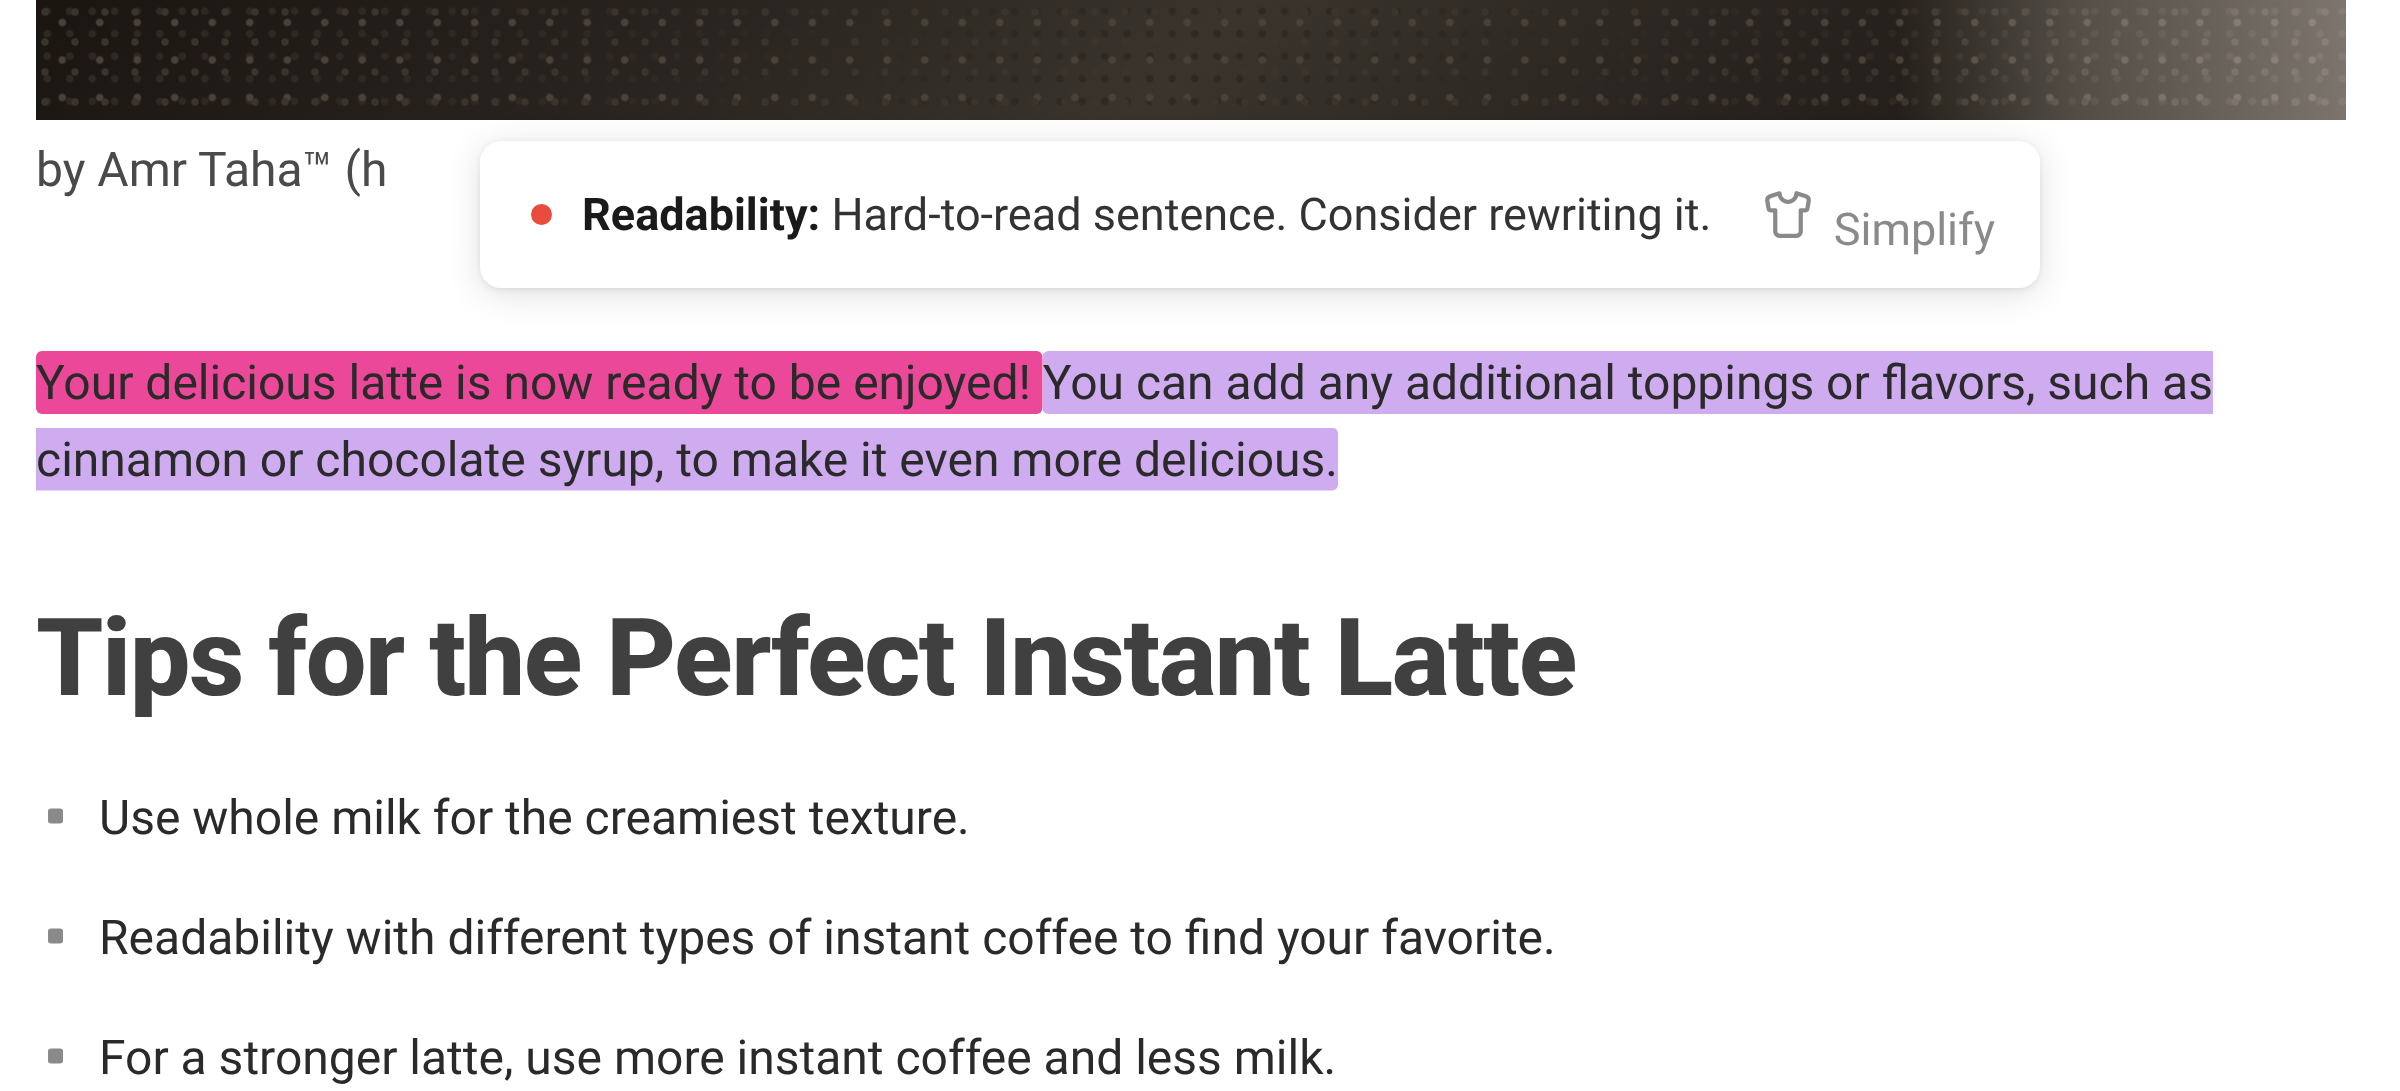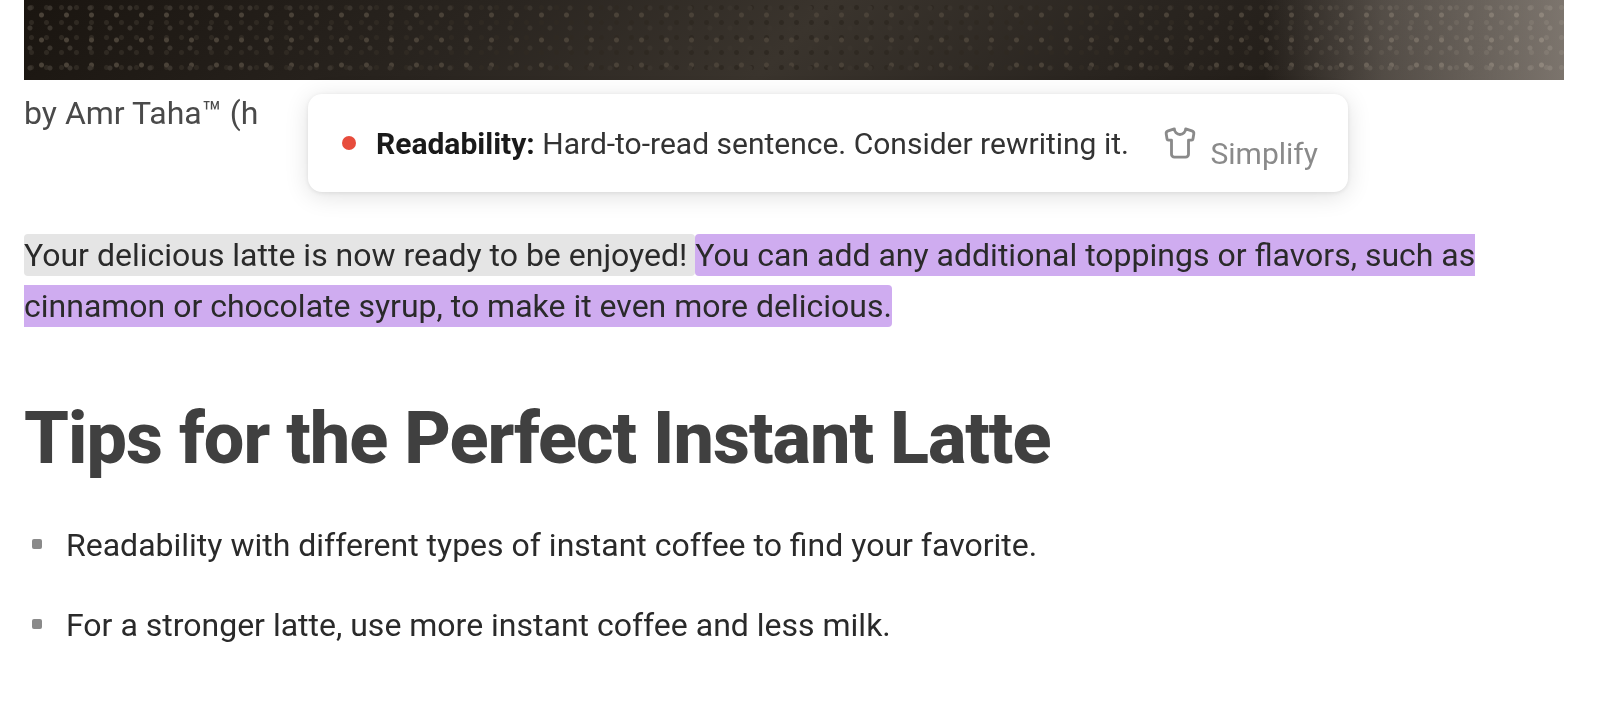--- a/index.html
+++ b/index.html
@@ -45,21 +45,21 @@
     }
     .byline {
       font-size: 32px;
       color: #4a4a4a;
       margin: 14px 0 0 24px;
       font-weight: 400;
     }
     .tooltip-card {
       position: absolute;
       top: 94px;
-      left: 308px;
+      left: 320px;
       width: 1040px;
       height: 98px;
       background: #ffffff;
       border-radius: 14px;
       box-shadow: 0 4px 24px rgba(0,0,0,0.12), 0 1px 4px rgba(0,0,0,0.08);
       display: flex;
       align-items: center;
       padding: 0 30px 0 34px;
       z-index: 10;
     }
@@ -99,21 +99,21 @@
       margin-top: 20px;
     }
     .highlighted-paragraph {
       margin: 98px 24px 0 24px;
       font-size: 32px;
       line-height: 1.6;
       color: #2a2a2a;
       font-weight: 400;
     }
     .highlight-light {
-      background: #e5e5e5;
+      background: #ec4899;
       border-radius: 4px;
       padding: 2px 0;
     }
     .highlight-dark {
       background: #cfacf0;
       border-radius: 4px;
       padding: 2px 0;
     }
     .heading {
       font-size: 72px;
@@ -167,15 +167,16 @@
   </div>
 </div>
 
 <p class="highlighted-paragraph">
   <span class="highlight-light">Your delicious latte is now ready to be enjoyed! </span><span class="highlight-dark">You can add any additional toppings or flavors, such as cinnamon or chocolate syrup, to make it even more delicious.</span>
 </p>
 
 <h2 class="heading">Tips for the Perfect Instant Latte</h2>
 
 <ul class="tips-list">
+  <li>Use whole milk for the creamiest texture.</li>
   <li>Readability with different types of instant coffee to find your favorite.</li>
   <li>For a stronger latte, use more instant coffee and less milk.</li>
 </ul>
 
 </body></html>

